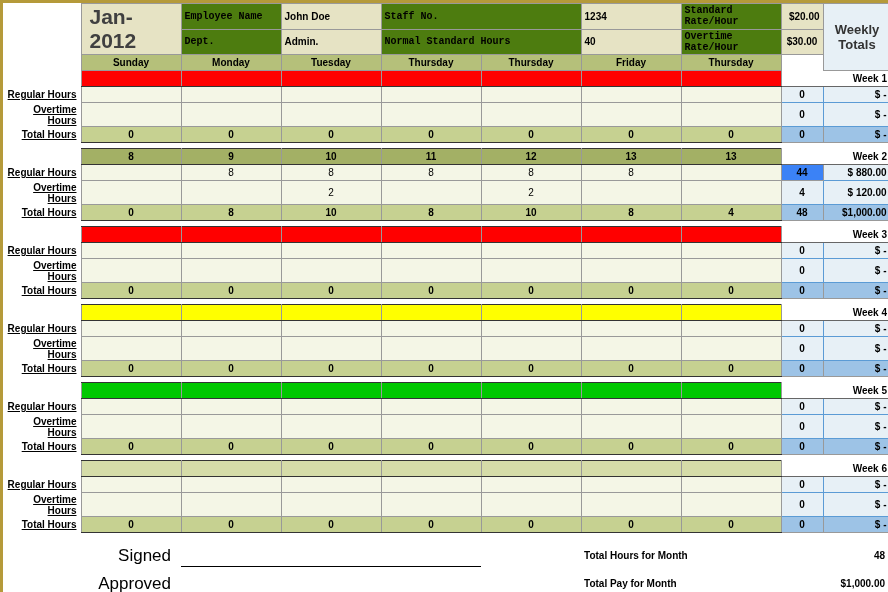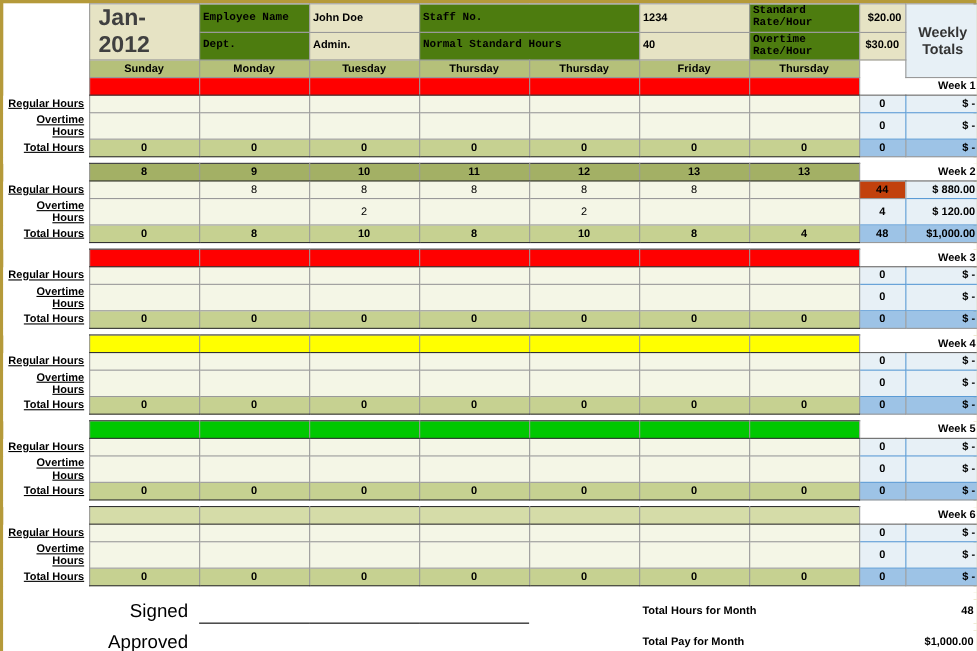--- a/index.html
+++ b/index.html
@@ -42,21 +42,21 @@
     color: #333;
   }
 
   .rowlbl { background: #fff; text-align: right; font-weight: bold; padding-right: 4px; border: none; text-decoration: underline; }
   .cell-reg-input { background: #f4f6e6; text-align: center; }
   .cell-tot  { background: #c6d191; text-align: center; font-weight: bold; border-top: 1px solid #333; border-bottom: 1px solid #333; }
   .wt-num    { background: #e7f0f6; text-align: center; font-weight: bold; border: 1px solid #5b9bd5; }
   .wt-money  { background: #e7f0f6; text-align: right; font-weight: bold; padding-right: 4px; border: 1px solid #5b9bd5; }
   .wt-tot-num   { background: #9dc3e6; text-align: center; font-weight: bold; }
   .wt-tot-money { background: #9dc3e6; text-align: right; font-weight: bold; padding-right: 4px; }
-  .wt-red    { background: #c2410c; color: #000; text-align: center; font-weight: bold; }
+  .wt-red    { background: #3b82f6; color: #000; text-align: center; font-weight: bold; }
   .wklabel   { background: #fff; text-align: right; font-weight: bold; padding-right: 4px; border:none; border-bottom:1px solid #666;}
   .datebar td.day { text-align: center; font-weight: bold; border-top:1px solid #333; border-bottom:1px solid #333;}
   .bar-red    td.day { background: #ff0000; }
   .bar-olive  td.day { background: #a3b065; color:#000;}
   .bar-yellow td.day { background: #ffff00; }
   .bar-green  td.day { background: #00c800; }
   .bar-pale   td.day { background: #d5dca8; }
   .spacer td { border: none; background: #fff; height: 6px; }
   .sig-row td { border: none; background: #fff; }
   .sig-label { text-align: right; padding-right: 10px; font-size: 17px;}

